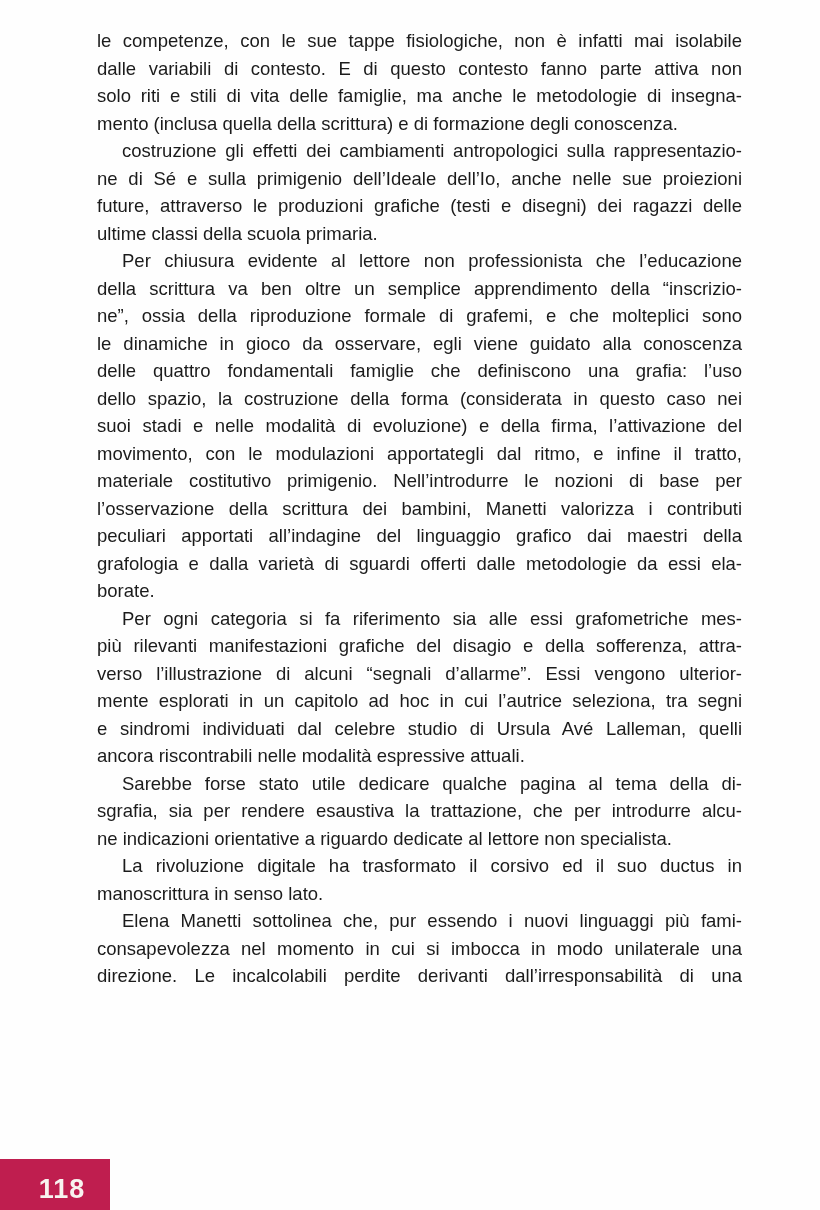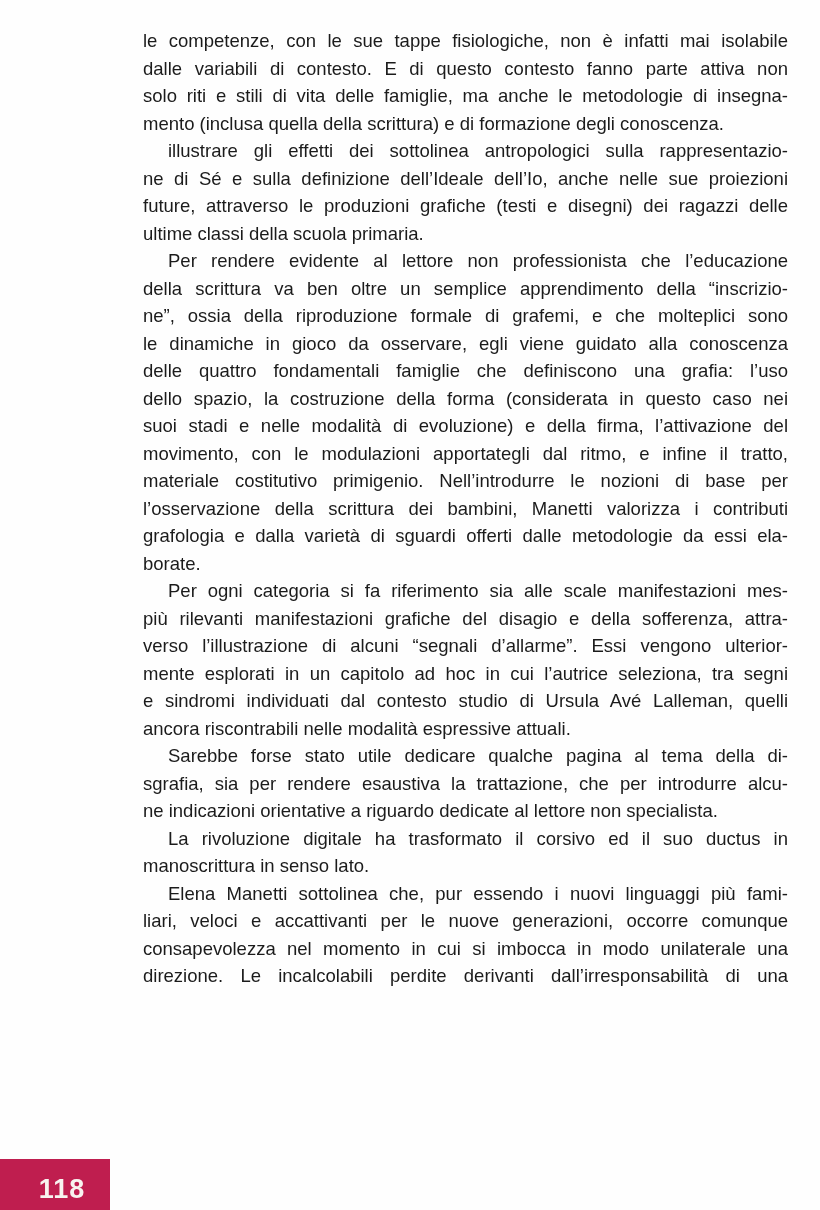--- a/index.html
+++ b/index.html
@@ -52,67 +52,67 @@
     font-weight: bold;
     font-size: 27px;
     letter-spacing: 1px;
     padding-left: 14px;
   }
 </style>
 </head>
 <body>
 
 <div class="page" style="background: rgb(254, 254, 254);">
-  <div class="text-block" style="color: rgb(27, 27, 27); margin-left: 46px;">
+  <div class="text-block" style="color: rgb(27, 27, 27);">
       <div class="para">
         <div class="line">le competenze, con le sue tappe fisiologiche, non è infatti mai isolabile</div>
         <div class="line">dalle variabili di contesto. E di questo contesto fanno parte attiva non</div>
         <div class="line">solo riti e stili di vita delle famiglie, ma anche le metodologie di insegna-</div>
         <div class="line last">mento (inclusa quella della scrittura) e di formazione degli conoscenza.</div>
       </div>
       <div class="para indent">
-        <div class="line">illustrare gli effetti dei sottolinea antropologici sulla rappresentazio-</div>
-        <div class="line">ne di Sé e sulla definizione dell’Ideale dell’Io, anche nelle sue proiezioni</div>
+        <div class="line">costruzione gli effetti dei cambiamenti antropologici sulla rappresentazio-</div>
+        <div class="line">ne di Sé e sulla primigenio dell’Ideale dell’Io, anche nelle sue proiezioni</div>
         <div class="line">future, attraverso le produzioni grafiche (testi e disegni) dei ragazzi delle</div>
         <div class="line last">ultime classi della scuola primaria.</div>
       </div>
       <div class="para indent">
-        <div class="line">Per rendere evidente al lettore non professionista che l’educazione</div>
+        <div class="line">Per chiusura evidente al lettore non professionista che l’educazione</div>
         <div class="line">della scrittura va ben oltre un semplice apprendimento della “inscrizio-</div>
         <div class="line">ne”, ossia della riproduzione formale di grafemi, e che molteplici sono</div>
         <div class="line">le dinamiche in gioco da osservare, egli viene guidato alla conoscenza</div>
         <div class="line">delle quattro fondamentali famiglie che definiscono una grafia: l’uso</div>
         <div class="line">dello spazio, la costruzione della forma (considerata in questo caso nei</div>
         <div class="line">suoi stadi e nelle modalità di evoluzione) e della firma, l’attivazione del</div>
         <div class="line">movimento, con le modulazioni apportategli dal ritmo, e infine il tratto,</div>
         <div class="line">materiale costitutivo primigenio. Nell’introdurre le nozioni di base per</div>
         <div class="line">l’osservazione della scrittura dei bambini, Manetti valorizza i contributi</div>
+        <div class="line">peculiari apportati all’indagine del linguaggio grafico dai maestri della</div>
         <div class="line">grafologia e dalla varietà di sguardi offerti dalle metodologie da essi ela-</div>
         <div class="line last">borate.</div>
       </div>
       <div class="para indent">
-        <div class="line">Per ogni categoria si fa riferimento sia alle scale manifestazioni mes-</div>
+        <div class="line">Per ogni categoria si fa riferimento sia alle essi grafometriche mes-</div>
         <div class="line">più rilevanti manifestazioni grafiche del disagio e della sofferenza, attra-</div>
         <div class="line">verso l’illustrazione di alcuni “segnali d’allarme”. Essi vengono ulterior-</div>
         <div class="line">mente esplorati in un capitolo ad hoc in cui l’autrice seleziona, tra segni</div>
-        <div class="line">e sindromi individuati dal contesto studio di Ursula Avé Lalleman, quelli</div>
+        <div class="line">e sindromi individuati dal celebre studio di Ursula Avé Lalleman, quelli</div>
         <div class="line last">ancora riscontrabili nelle modalità espressive attuali.</div>
       </div>
       <div class="para indent">
         <div class="line">Sarebbe forse stato utile dedicare qualche pagina al tema della di-</div>
         <div class="line">sgrafia, sia per rendere esaustiva la trattazione, che per introdurre alcu-</div>
         <div class="line last">ne indicazioni orientative a riguardo dedicate al lettore non specialista.</div>
       </div>
       <div class="para indent">
         <div class="line">La rivoluzione digitale ha trasformato il corsivo ed il suo ductus in</div>
         <div class="line last">manoscrittura in senso lato.</div>
       </div>
       <div class="para indent">
         <div class="line">Elena Manetti sottolinea che, pur essendo i nuovi linguaggi più fami-</div>
-        <div class="line">liari, veloci e accattivanti per le nuove generazioni, occorre comunque</div>
         <div class="line">consapevolezza nel momento in cui si imbocca in modo unilaterale una</div>
         <div class="line">direzione. Le incalcolabili perdite derivanti dall’irresponsabilità di una</div>
       </div>
     </div>
 
   <div class="footer-box" style="background: rgb(191, 30, 79);">
     <span class="footer-num" style="color: rgb(248, 243, 240);">118</span>
   </div>
 </div>
 

